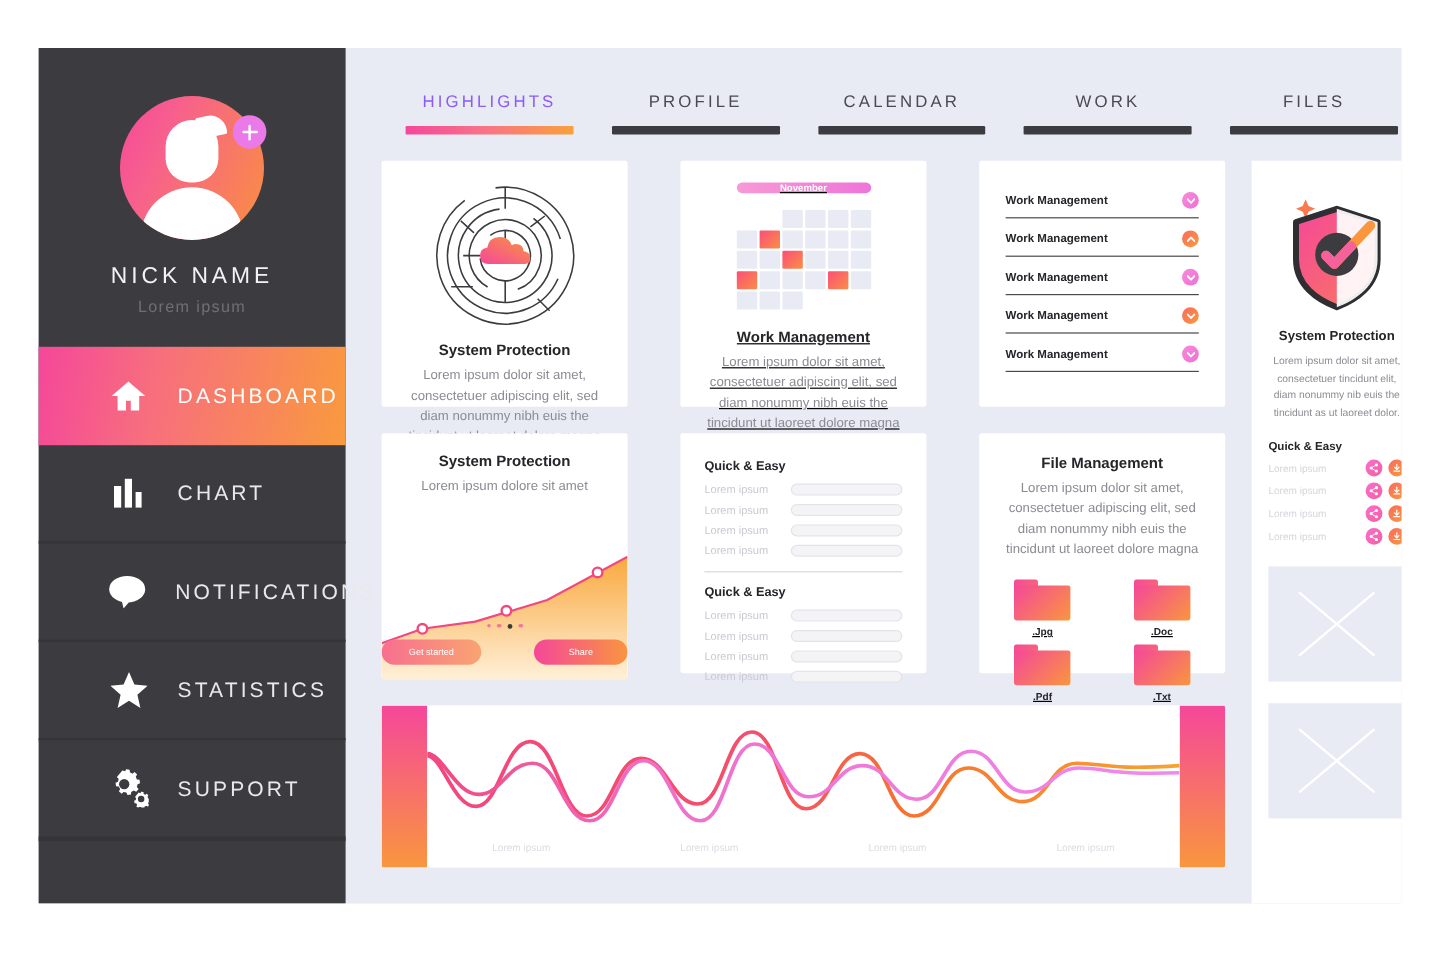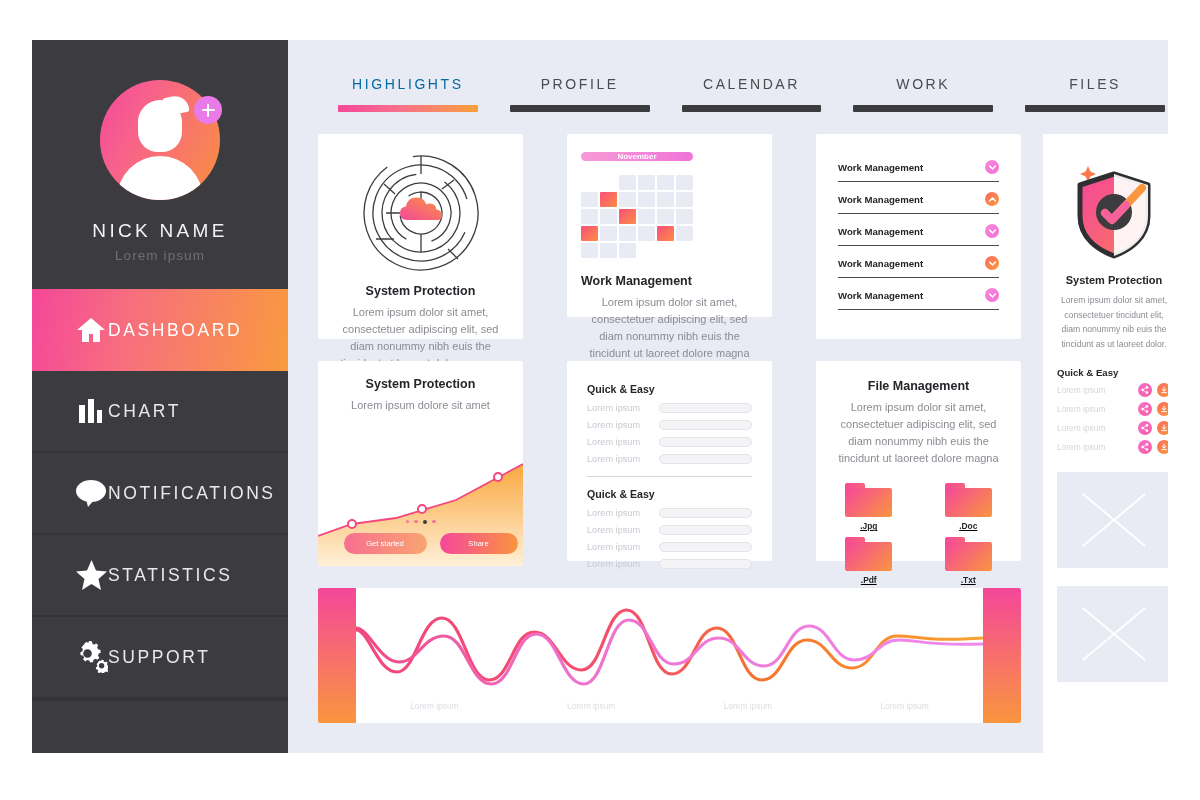--- a/index.html
+++ b/index.html
@@ -37,46 +37,46 @@
     position:absolute;right:-2px;top:16px;width:28px;height:28px;border-radius:50%;
     background:#e97ae8;display:flex;align-items:center;justify-content:center;
   }
   .plus-badge:before,.plus-badge:after{content:"";position:absolute;background:#fff;border-radius:1px;}
   .plus-badge:before{width:13px;height:2.5px;}
   .plus-badge:after{width:2.5px;height:13px;}
   .uname{color:#f2f2f4;font-size:19px;letter-spacing:3.3px;margin-top:20px;font-weight:400;}
   .usub{color:#6e6e74;font-size:13.5px;letter-spacing:1.1px;margin-top:6px;}
   .nav{display:flex;flex-direction:column;}
   .nav-item{
-    height:82px;display:flex;align-items:center;padding-left:42px;
+    height:82px;display:flex;align-items:center;padding-left:58px;gap:24px;
     border-bottom:2px solid #353538;box-sizing:border-box;cursor:pointer;
   }
   .nav-item .lbl{color:#e9e9ec;font-size:17.5px;letter-spacing:2.6px;}
   .nav-item.active{background:linear-gradient(100deg,#f5479a 0%,#f76f7d 38%,#f99a3e 100%);border-bottom:none;}
   .nav-item.active .lbl{color:#ffffff;}
   .nav-ico{width:34px;height:34px;display:flex;align-items:center;justify-content:center;}
   .nav-tail{flex:1;border-top:2px solid #353538;}
   
   .main{flex:1;display:flex;flex-direction:column;padding:0;}
   .tabs{display:flex;padding:36px 34px 0 34px;gap:0;}
   .tab{flex:1;text-align:center;cursor:pointer;}
   .tab .t-lbl{font-size:14px;letter-spacing:2.6px;color:#4a4a4f;display:block;}
-  .tab.active .t-lbl{color:#0369a1;}
+  .tab.active .t-lbl{color:#8b5cf6;}
   .tab .t-bar{height:7px;background:#3c3c40;margin:13px 16px 0;border-radius:1px;}
   .tab.active .t-bar{background:linear-gradient(90deg,#f5479a 0%,#f7728a 45%,#f9a13b 100%);}
   .grid{display:flex;padding:22px 30px 0 30px;gap:0;flex:1;}
   .cols{flex:1;display:flex;flex-direction:column;}
   .row{display:flex;gap:22px;}
   .card{background:#fff;border-radius:2px;box-sizing:border-box;}
   .c-title{font-size:12.5px;font-weight:bold;color:#25252a;text-align:center;}
   .c-body{font-size:11px;color:#8b8b93;line-height:1.55;text-align:center;margin-top:6px;}
   
   .card-a{width:205px;height:205px;padding:18px 14px;display:flex;flex-direction:column;align-items:center;}
   
-  .card-b{width:205px;height:183px;padding:18px 14px;display:flex;flex-direction:column;align-items:flex-start;}
+  .card-b{width:205px;height:205px;padding:18px 14px;display:flex;flex-direction:column;align-items:center;text-decoration:underline;}
   .month-pill{
     width:112px;height:17px;border-radius:10px;
     background:linear-gradient(90deg,#f79ad6 0%,#ef74d8 100%);
     color:#fff;font-size:8px;font-weight:bold;display:flex;align-items:center;justify-content:center;
   }
   .cal{margin-top:14px;display:grid;grid-template-columns:repeat(6,17px);grid-auto-rows:15px;gap:2px;}
   .cell{background:#e8ebf4;border-radius:1px;}
   .cell.on{background:linear-gradient(135deg,#fa4f79 0%,#fa8e45 100%);}
   .cell.off{background:transparent;}
   
@@ -88,21 +88,21 @@
   .chev.pink{background:linear-gradient(135deg,#f88bdc 0%,#ef6fd4 100%);}
   .chev.orange{background:linear-gradient(135deg,#fa6a5e 0%,#fa9a3c 100%);}
   .chev svg{display:block;}
   
   .card-d{width:205px;height:205px;position:relative;overflow:hidden;padding-top:16px;}
   .money{font-size:34px;color:#1e1e22;text-align:center;margin-top:10px;letter-spacing:-0.5px;}
   .area-wrap{position:absolute;left:0;right:0;bottom:0;height:110px;}
   .dots{position:absolute;left:0;right:0;bottom:42px;display:flex;gap:5px;justify-content:center;}
   .dot{width:3.5px;height:3.5px;border-radius:50%;background:#f2789d;}
   .dot.mid{background:#3c3c40;width:4.5px;height:4.5px;}
-  .btns{position:absolute;left:0;right:0;bottom:12px;display:flex;gap:13px;justify-content:center;padding-left:20px;}
+  .btns{position:absolute;left:0;right:0;bottom:12px;display:flex;gap:13px;justify-content:space-between;}
   .btn{height:21px;border-radius:11px;color:#fff;font-size:7.6px;display:flex;align-items:center;justify-content:center;cursor:pointer;border:none;}
   .btn.b1{width:83px;background:linear-gradient(90deg,#f76f8f 0%,#f9a471 100%);}
   .btn.b2{width:78px;background:linear-gradient(90deg,#f5479a 0%,#f9953f 100%);}
   
   .card-e{width:205px;height:200px;padding:22px 20px;}
   .qe-title{font-size:10.6px;font-weight:bold;color:#25252a;margin-bottom:8px;}
   .pr-row{display:flex;align-items:center;gap:10px;margin-bottom:7px;}
   .pr-lbl{font-size:9.2px;color:#c9c9d1;width:62px;flex:0 0 62px;}
   .pr-track{flex:1;height:10px;border-radius:5px;background:#f4f4f7;border:1px solid #e3e3ea;box-sizing:border-box;overflow:hidden;}
   .pr-fill{height:100%;border-radius:5px;}

